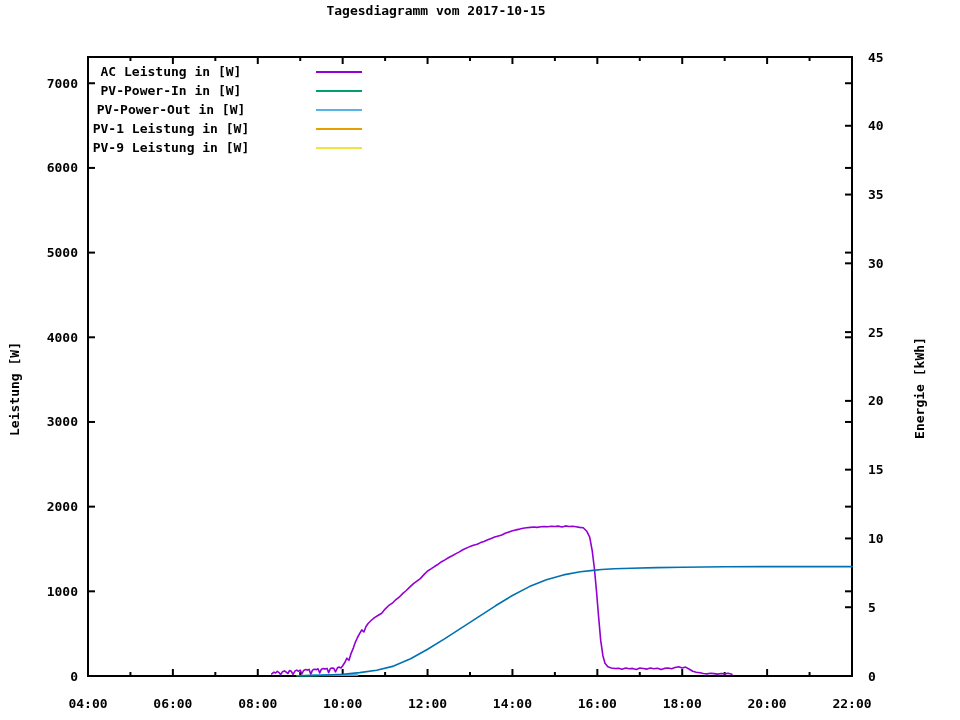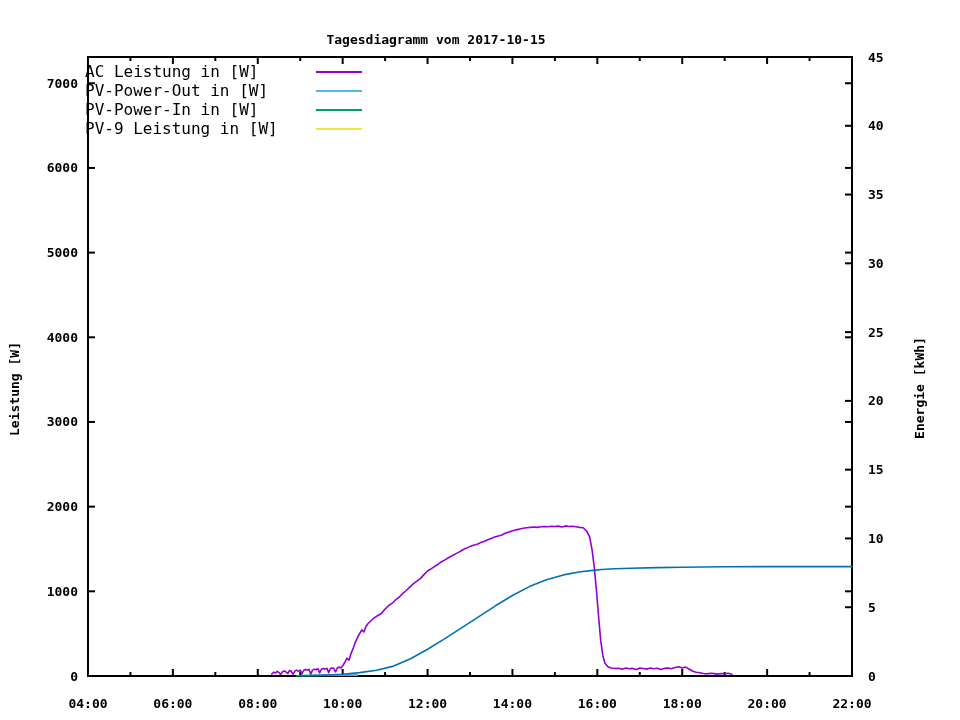--- a/index.html
+++ b/index.html
@@ -1,48 +1,52 @@
 <!DOCTYPE html>
 <html><head>
 <meta charset="utf-8">
 <style>
   html,body{margin:0;padding:0;background:#fff;}
   #stage{position:relative;width:960px;height:720px;background:#ffffff;overflow:hidden;
          font-family:"DejaVu Sans Mono","Liberation Mono",monospace;color:#000;}
-  .chart-title{position:absolute;top:32px;left:436px;transform:translateX(-50%);
+  .chart-title{position:absolute;top:3px;left:436px;transform:translateX(-50%);
          font-size:13px;font-weight:bold;white-space:nowrap;}
   .ylabel-left{position:absolute;left:14px;top:389px;transform:translate(-50%,-50%) rotate(-90deg);
          font-size:13px;font-weight:bold;white-space:nowrap;}
   .ylabel-right{position:absolute;left:919px;top:388px;transform:translate(-50%,-50%) rotate(-90deg);
          font-size:13px;font-weight:bold;white-space:nowrap;}
   #legend{position:absolute;left:85px;top:62px;}
   .legend-row{display:flex;align-items:center;height:19px;}
-  .legend-label{display:inline-block;width:172px;text-align:left;font-size:16px;font-weight:normal;white-space:nowrap;}
+  .legend-label{display:inline-block;width:172px;text-align:center;font-size:13px;font-weight:bold;white-space:nowrap;}
   .legend-swatch{display:inline-block;width:46px;height:0;border-top-width:2px;border-top-style:solid;margin-left:59px;}
   svg text{font-family:"DejaVu Sans Mono","Liberation Mono",monospace;font-size:13px;font-weight:bold;fill:#000;}
 </style>
 </head>
 <body>
 
 <div id="stage">
   <div class="chart-title">Tagesdiagramm vom 2017-10-15</div>
   <div class="ylabel-left">Leistung [W]</div>
   <div class="ylabel-right">Energie [kWh]</div>
   <div id="legend">
       <div class="legend-row">
         <span class="legend-label">AC Leistung in [W]</span>
         <span class="legend-swatch" style="border-top-color: rgb(148, 0, 211);"></span>
       </div>
       <div class="legend-row">
+        <span class="legend-label">PV-Power-In in [W]</span>
+        <span class="legend-swatch" style="border-top-color: rgb(0, 158, 115);"></span>
+      </div>
+      <div class="legend-row">
         <span class="legend-label">PV-Power-Out in [W]</span>
         <span class="legend-swatch" style="border-top-color: rgb(86, 180, 233);"></span>
       </div>
       <div class="legend-row">
-        <span class="legend-label">PV-Power-In in [W]</span>
-        <span class="legend-swatch" style="border-top-color: rgb(0, 158, 115);"></span>
+        <span class="legend-label">PV-1 Leistung in [W]</span>
+        <span class="legend-swatch" style="border-top-color: rgb(230, 159, 0);"></span>
       </div>
       <div class="legend-row">
         <span class="legend-label">PV-9 Leistung in [W]</span>
         <span class="legend-swatch" style="border-top-color: rgb(240, 228, 66);"></span>
       </div>
     </div>
   <svg id="plot" width="960" height="720" viewBox="0 0 960 720">
       <rect x="88" y="57" width="764" height="619" fill="none" stroke="#000" stroke-width="2"></rect>
       <line x1="88" y1="676" x2="88" y2="669" stroke="#000" stroke-width="2"></line>
       <line x1="88" y1="57" x2="88" y2="64" stroke="#000" stroke-width="2"></line>

